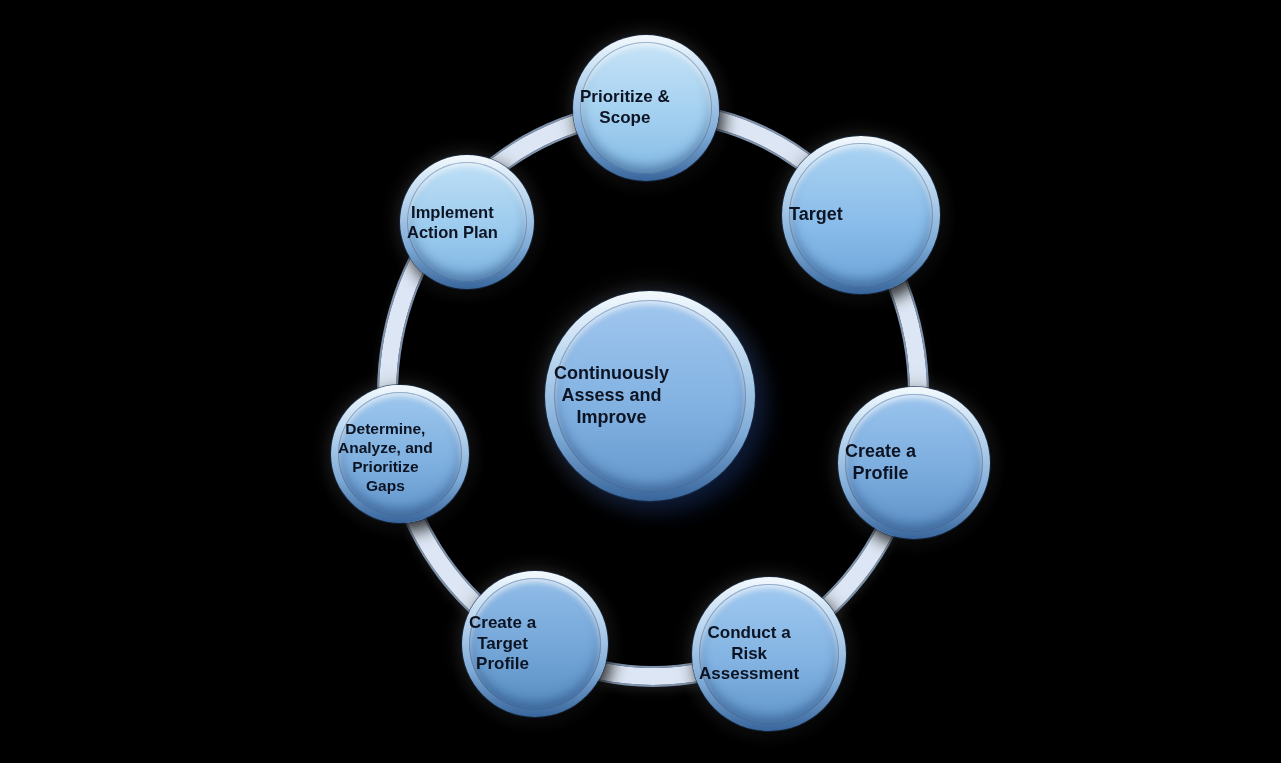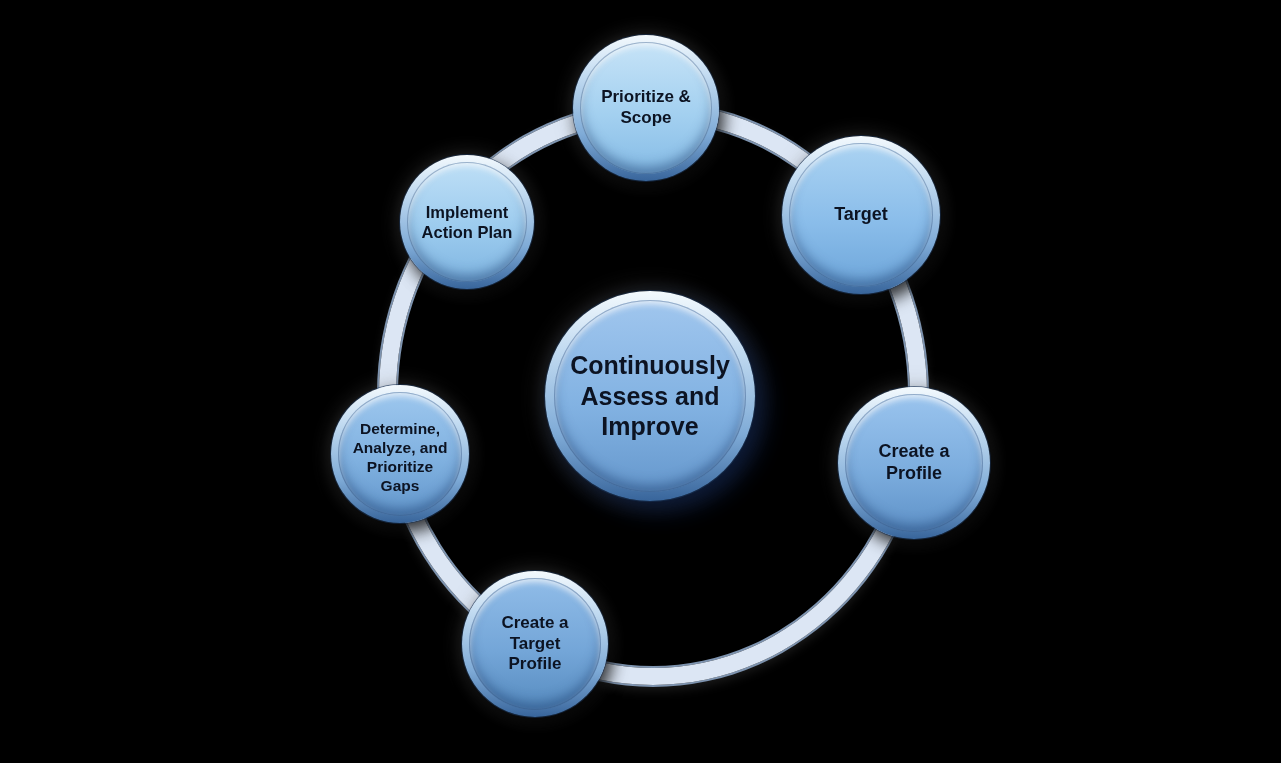--- a/index.html
+++ b/index.html
@@ -45,21 +45,21 @@
   .node-face {
     flex: 1;
     border-radius: 50%;
     background: linear-gradient(180deg, var(--c1, #a9d0f0) 0%, var(--c2, #84b6e4) 55%, var(--c3, #6397cc) 100%);
     box-shadow:
       inset 0 0 0 1px rgba(45, 85, 135, 0.40),
       inset 0 4px 6px rgba(255, 255, 255, 0.75),
       inset 0 -7px 12px rgba(25, 60, 110, 0.50);
     display: flex;
     align-items: center;
-    justify-content: center;
+    justify-content: flex-start;
     text-align: center;
   }
   .node-label {
     white-space: pre-line;
     font-weight: bold;
     color: var(--ink, #0c1322);
     line-height: 1.22;
   }
   .node-prioritize { left: 646px; top: 108px; width: 146px; height: 146px; }
   .node-prioritize .node-label { font-size: 17px; }
@@ -74,21 +74,21 @@
   .node-determine { left: 400px; top: 454px; width: 138px; height: 138px; }
   .node-determine .node-label { font-size: 15.5px; margin-top: 8px; }
   .node-implement { left: 467px; top: 222px; width: 134px; height: 134px; }
   .node-implement .node-label { font-size: 16.5px; }
   .node-center { left: 650px; top: 396px; width: 210px; height: 210px; padding: 9px;
     box-shadow:
       0 0 0 1px rgba(25, 50, 85, 0.6),
       10px 10px 24px rgba(8, 25, 60, 0.85),
       0 0 26px rgba(128, 128, 128, 0.40);
   }
-  .node-center .node-label { font-size: 25px; }
+  .node-center .node-label { font-size: 18px; }
 </style>
 </head>
 <body>
 
 <div class="stage" style="--bg: #000000; --ink: #0c1322;">
 
   <div class="cycle-ring" style="--band: #dce6f4; --edge: #7d93af;"></div>
 
   <div class="node node-prioritize" style="--c1: #c6e3f7; --c2: #a3d0f0; --c3: #86bce6;">
     <div class="node-face">
@@ -103,20 +103,27 @@
     </div>
   </div>
 
   <div class="node node-create-profile" style="--c1: #9ac4ee; --c2: #7cadde; --c3: #5f92c8;">
     <div class="node-face">
       <div class="node-label">Create a
 Profile</div>
     </div>
   </div>
 
+  <div class="node node-risk" style="--c1: #a0c9f0; --c2: #82b3e2; --c3: #6397cc;">
+    <div class="node-face">
+      <div class="node-label">Conduct a
+Risk
+Assessment</div>
+    </div>
+  </div>
 
   <div class="node node-target" style="--c1: #90bce8; --c2: #74a6d8; --c3: #578cc0;">
     <div class="node-face">
       <div class="node-label">Create a
 Target
 Profile</div>
     </div>
   </div>
 
   <div class="node node-determine" style="--c1: #9dc7ee; --c2: #80b1e0; --c3: #6397cc;">

